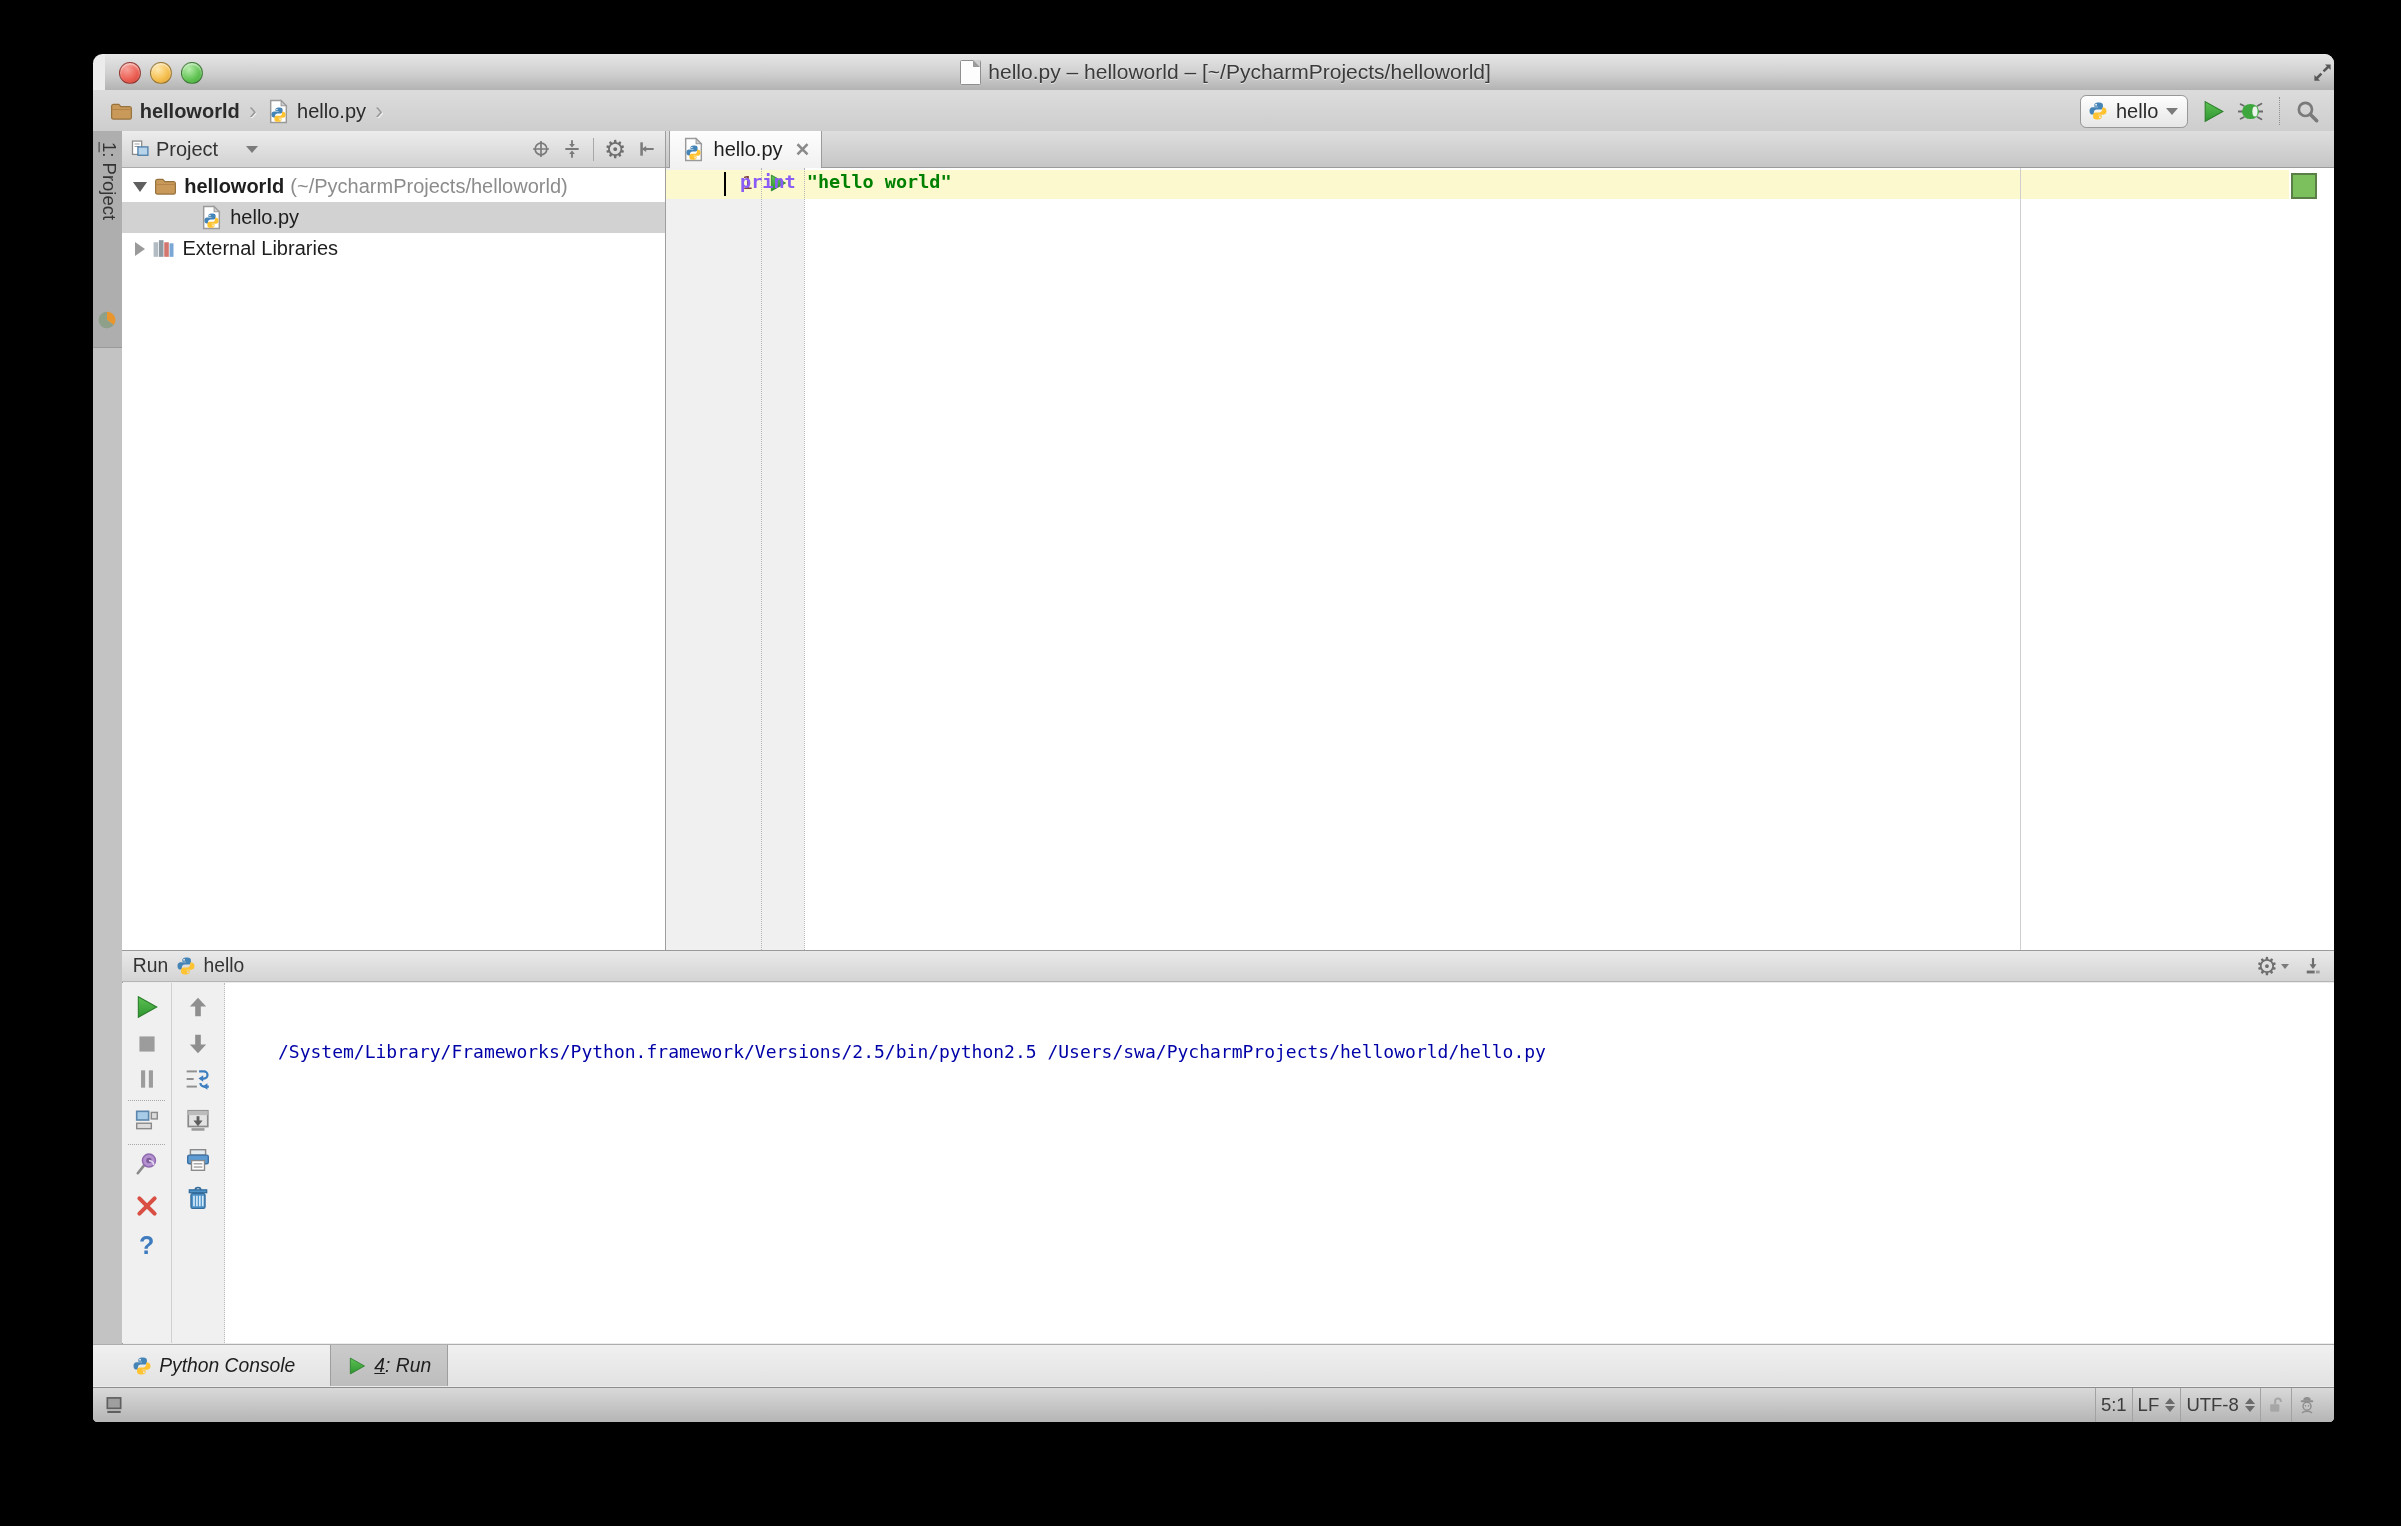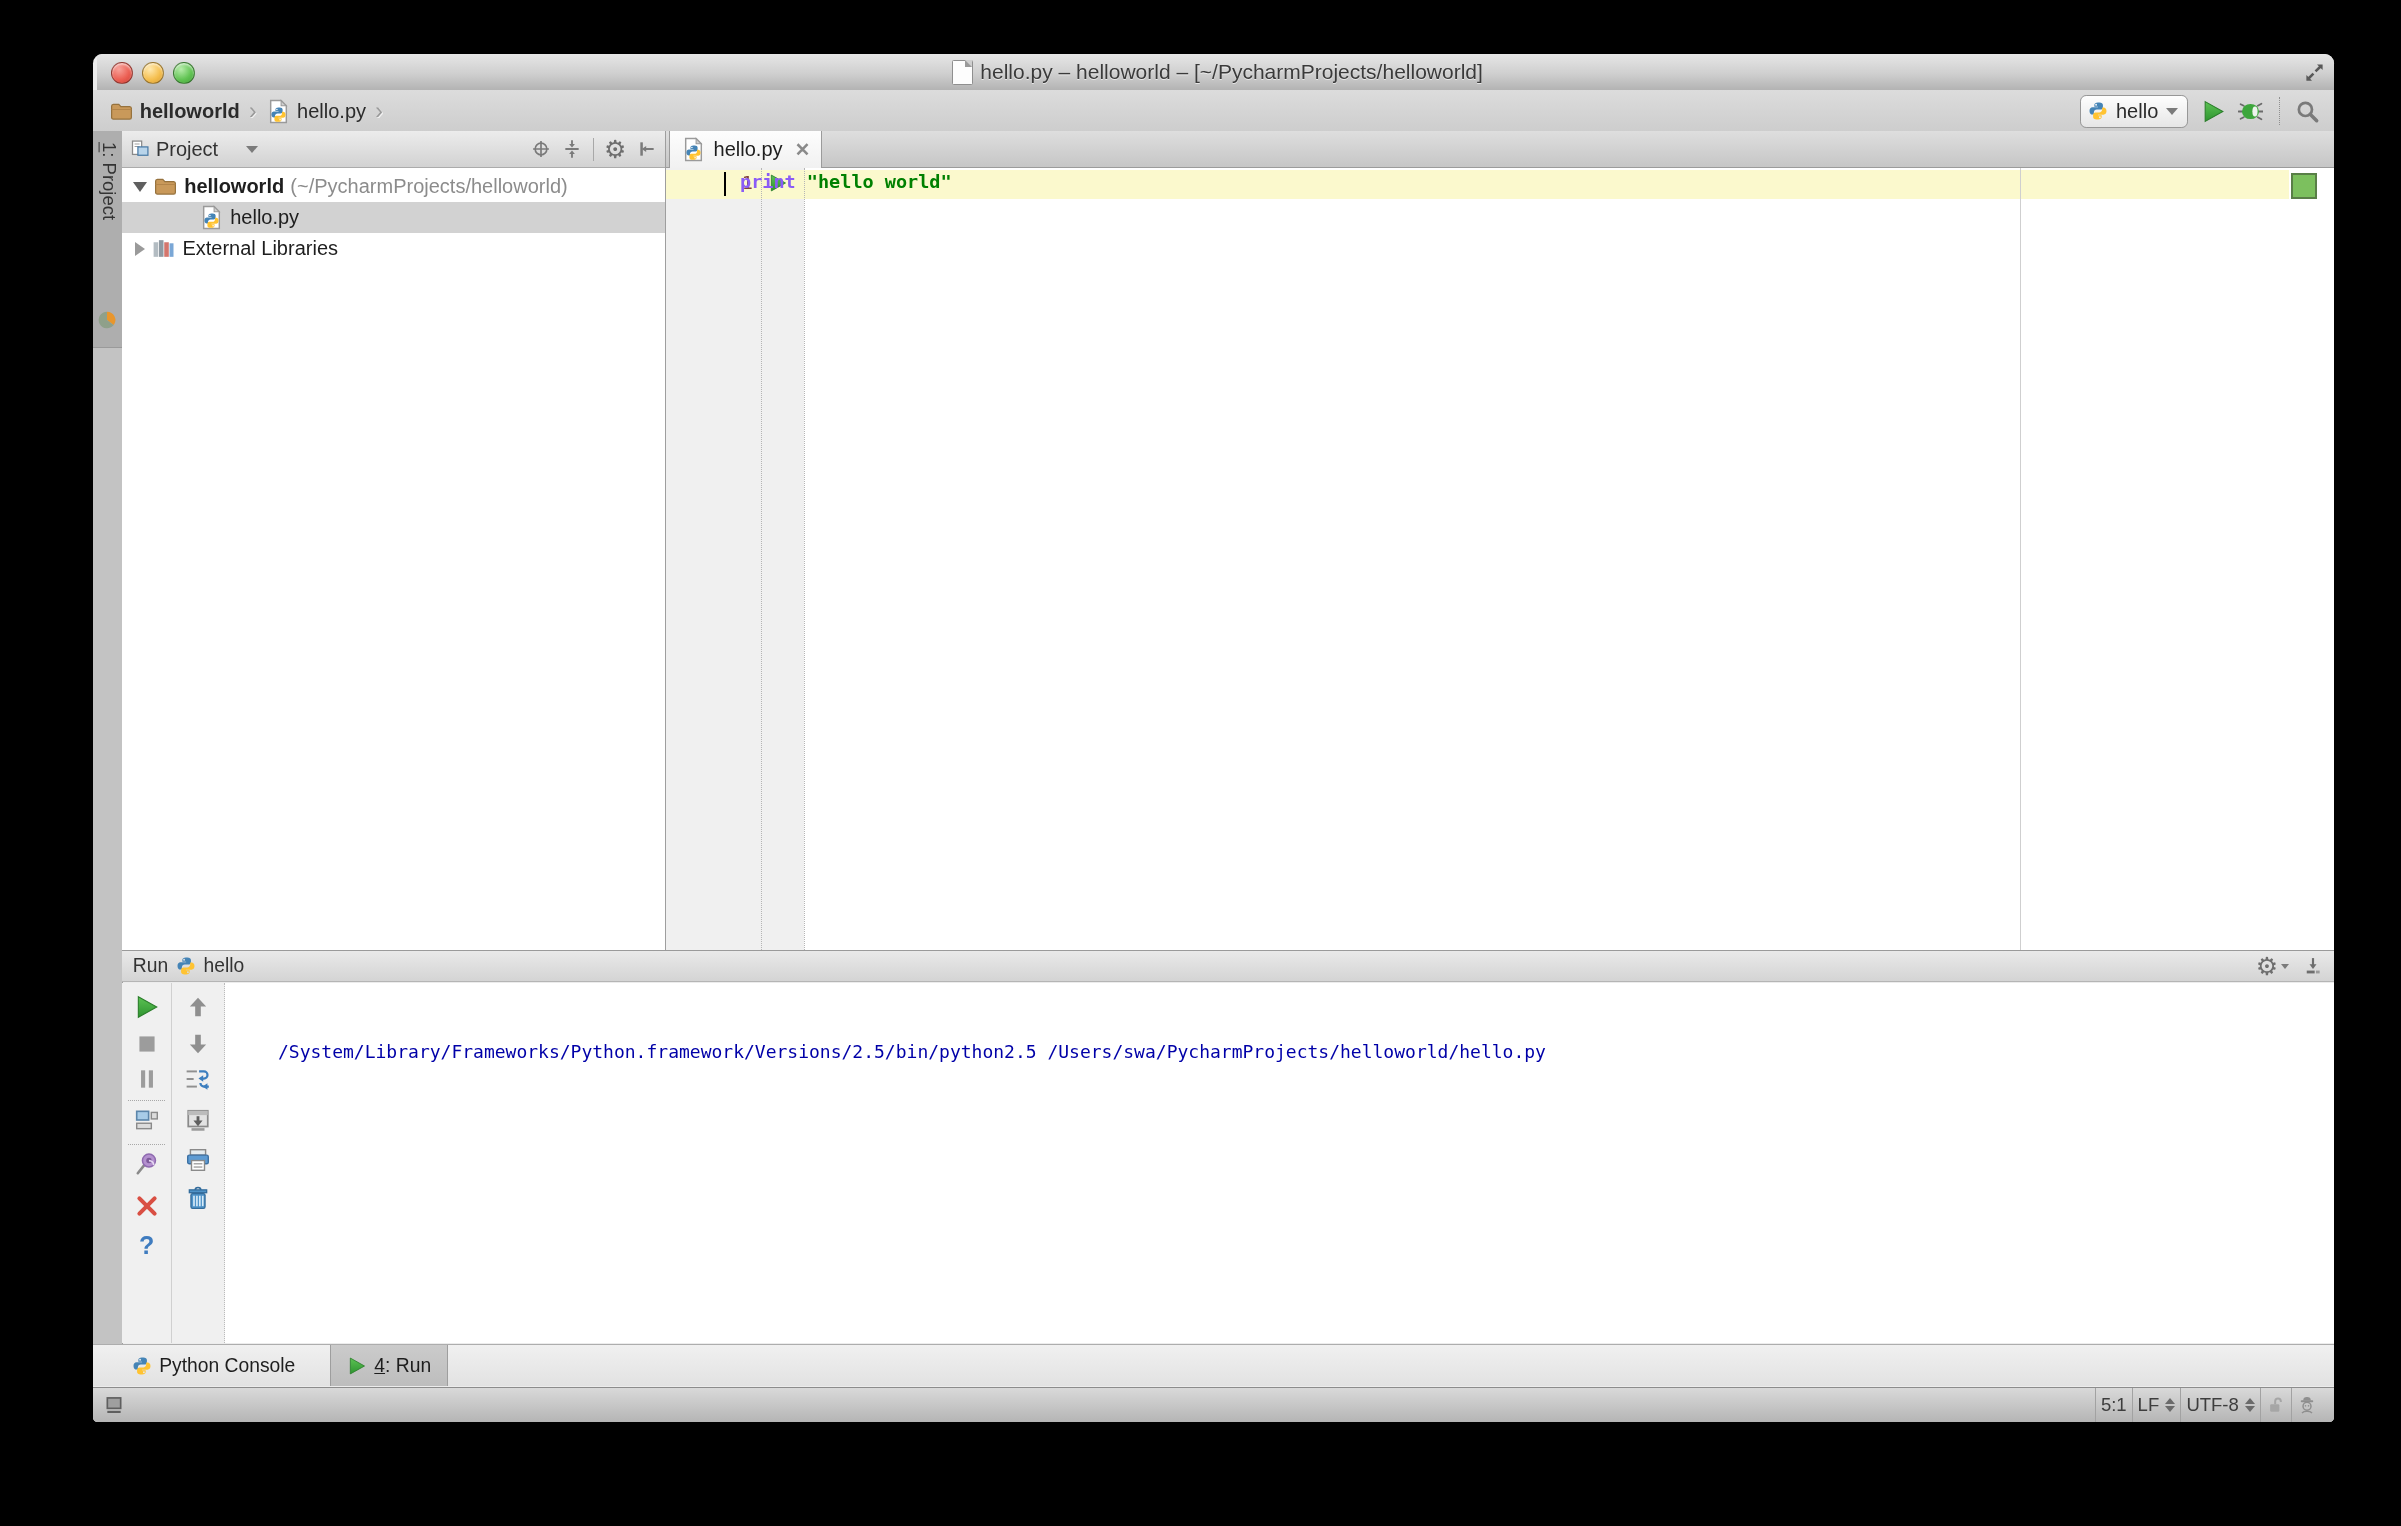--- a/index.html
+++ b/index.html
@@ -3,21 +3,21 @@
 <meta charset="utf-8">
 <style>
   html,body{margin:0;padding:0;background:#000;}
   body{width:2401px;height:1527px;position:relative;overflow:hidden;
        font-family:"Liberation Sans",sans-serif;-webkit-font-smoothing:antialiased;}
   .abs{position:absolute;}
   .win{position:absolute;left:93px;top:54px;width:2241px;height:1368px;
        border-radius:9.3px 9.3px 4.6px 4.6px;overflow:hidden;background:#ececec;
        box-shadow:0 14px 46px rgba(0,0,0,.6);}
   
-  .titlebar{position:absolute;left:4px;top:0;width:100%;height:36px;
+  .titlebar{position:absolute;left:12px;top:0;width:100%;height:36px;
     background:linear-gradient(#e6e6e6,#cfcfcf 55%,#b3b3b3);
     border-bottom:0.8px solid #6f6f6f;}
   .tl{position:absolute;top:7.7px;width:20px;height:20px;border-radius:50%;
       border:0.8px solid rgba(0,0,0,.35);box-shadow:inset 0 1.5px 2.3px rgba(255,255,255,.7);}
   .tl.red{left:14px;background:radial-gradient(circle at 7px 6.2px,#f7a29a,#ec6054 55%,#c93b30);}
   .tl.yel{left:45px;background:radial-gradient(circle at 7px 6.2px,#ffe9b0,#f5bf4f 55%,#d69a2d);}
   .tl.grn{left:76px;background:radial-gradient(circle at 7px 6.2px,#b7ecab,#62c454 55%,#3d9e34);}
   .titlewrap{position:absolute;left:0;top:0;width:100%;height:36px;display:flex;
      align-items:center;justify-content:center;gap:7.7px;}
   .doc{width:18.5px;height:23px;background:#fdfdfd;border:0.8px solid #8f8f8f;border-radius:1.5px;position:relative;}
@@ -100,21 +100,21 @@
   .hdots{position:absolute;left:6.2px;width:37px;border-top:1.5px dotted #a8a8a8;}
   .help{font-size:25px;font-weight:bold;color:#3f7cbf;}
   .console{position:absolute;left:116px;top:10.8px;right:7.7px;bottom:7.7px;
     font:18px "DejaVu Sans Mono",monospace;line-height:23px;white-space:pre;}
   .cl-sys{color:#0000a8;}
   .cl-out{color:#111;}
   .cline{height:23px;margin-left:40px;}
   
   .bottombar{position:absolute;left:0;top:1290px;width:100%;height:42px;box-sizing:border-box;
     background:linear-gradient(#f0f0f0,#e2e2e2);border-top:0.8px solid #adadad;
-    display:flex;align-items:center;font-size:19.3px;color:#1e1e1e;}
+    display:flex;align-items:center;font-size:19.3px;color:#1e1e1e;font-style:italic;}
   .bb-tab{display:flex;align-items:center;gap:7.7px;height:100%;padding:0 15.5px;}
   .bb-tab.sel{background:linear-gradient(#cbcbcb,#bdbdbd);border-left:0.8px solid #9e9e9e;
      border-right:0.8px solid #9e9e9e;justify-content:flex-end;}
   .bb-tab u{text-decoration:underline;}
   
   .statusbar{position:absolute;left:0;top:1333px;width:100%;height:35px;box-sizing:border-box;
     background:linear-gradient(#d9d9d9,#b5b5b5);border-top:0.8px solid #8c8c8c;
     display:flex;align-items:center;font-size:18.5px;color:#3d3d3d;}
   .sb-right{margin-left:auto;display:flex;align-items:center;height:100%;}
   .sb-cell{display:flex;align-items:center;gap:6.2px;height:100%;padding:0 5px;

